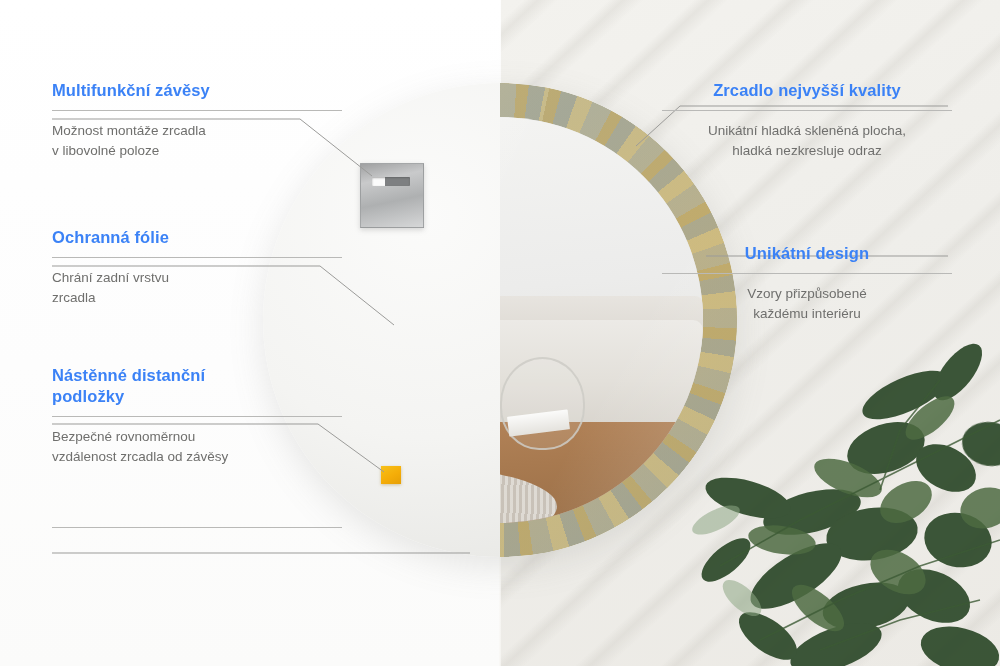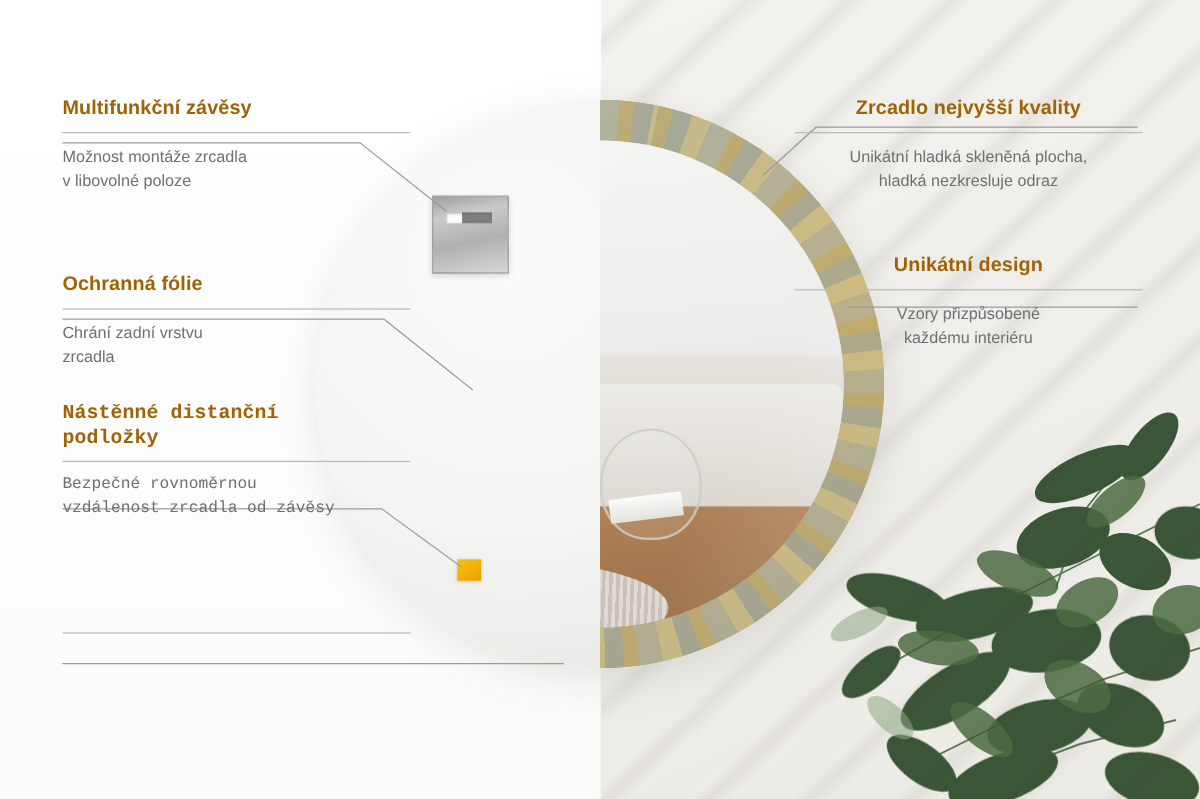--- a/index.html
+++ b/index.html
@@ -131,36 +131,36 @@
     position:absolute;left:381px;top:466px;width:20px;height:18px;
     background:linear-gradient(150deg,#f7c11a 0%,#f5ad08 55%,#e69f05 100%);
     box-shadow:0 1px 3px rgba(150,110,10,.35);
   }
 
   
   .callout{position:absolute;width:290px;}
   .callout.left{left:52px;text-align:left;}
   .callout.right{text-align:center;}
   .c-title{
-    font-size:16.5px;font-weight:bold;color:#a16207;letter-spacing:.1px;
+    font-size:16.5px;font-weight:bold;color:#3b82f6;letter-spacing:.1px;
     line-height:1.28;margin:0;
   }
   .c-rule{
     height:1px;background:#b9b9b7;margin:9px 0 10px 0;border:0;
   }
   .c-desc{
     font-size:13.5px;color:#6f6f6d;line-height:1.45;margin:0;font-weight:400;
   }
 
   .co1{top:80px;}
   .co2{top:227px;}
-  .co3{top:333px;font-family:Liberation Mono, monospace;}
+  .co3{top:365px;}
   .co4{top:518px;}
   .co5{right:48px;top:80px;}
-  .co6{right:48px;top:211px;}
+  .co6{right:48px;top:243px;}
 
   
   .leaders{position:absolute;left:0;top:0;width:1000px;height:666px;pointer-events:none;}
 </style>
 </head>
 <body>
 
 <div class="stage">
 
   <div class="bg-left"></div>

